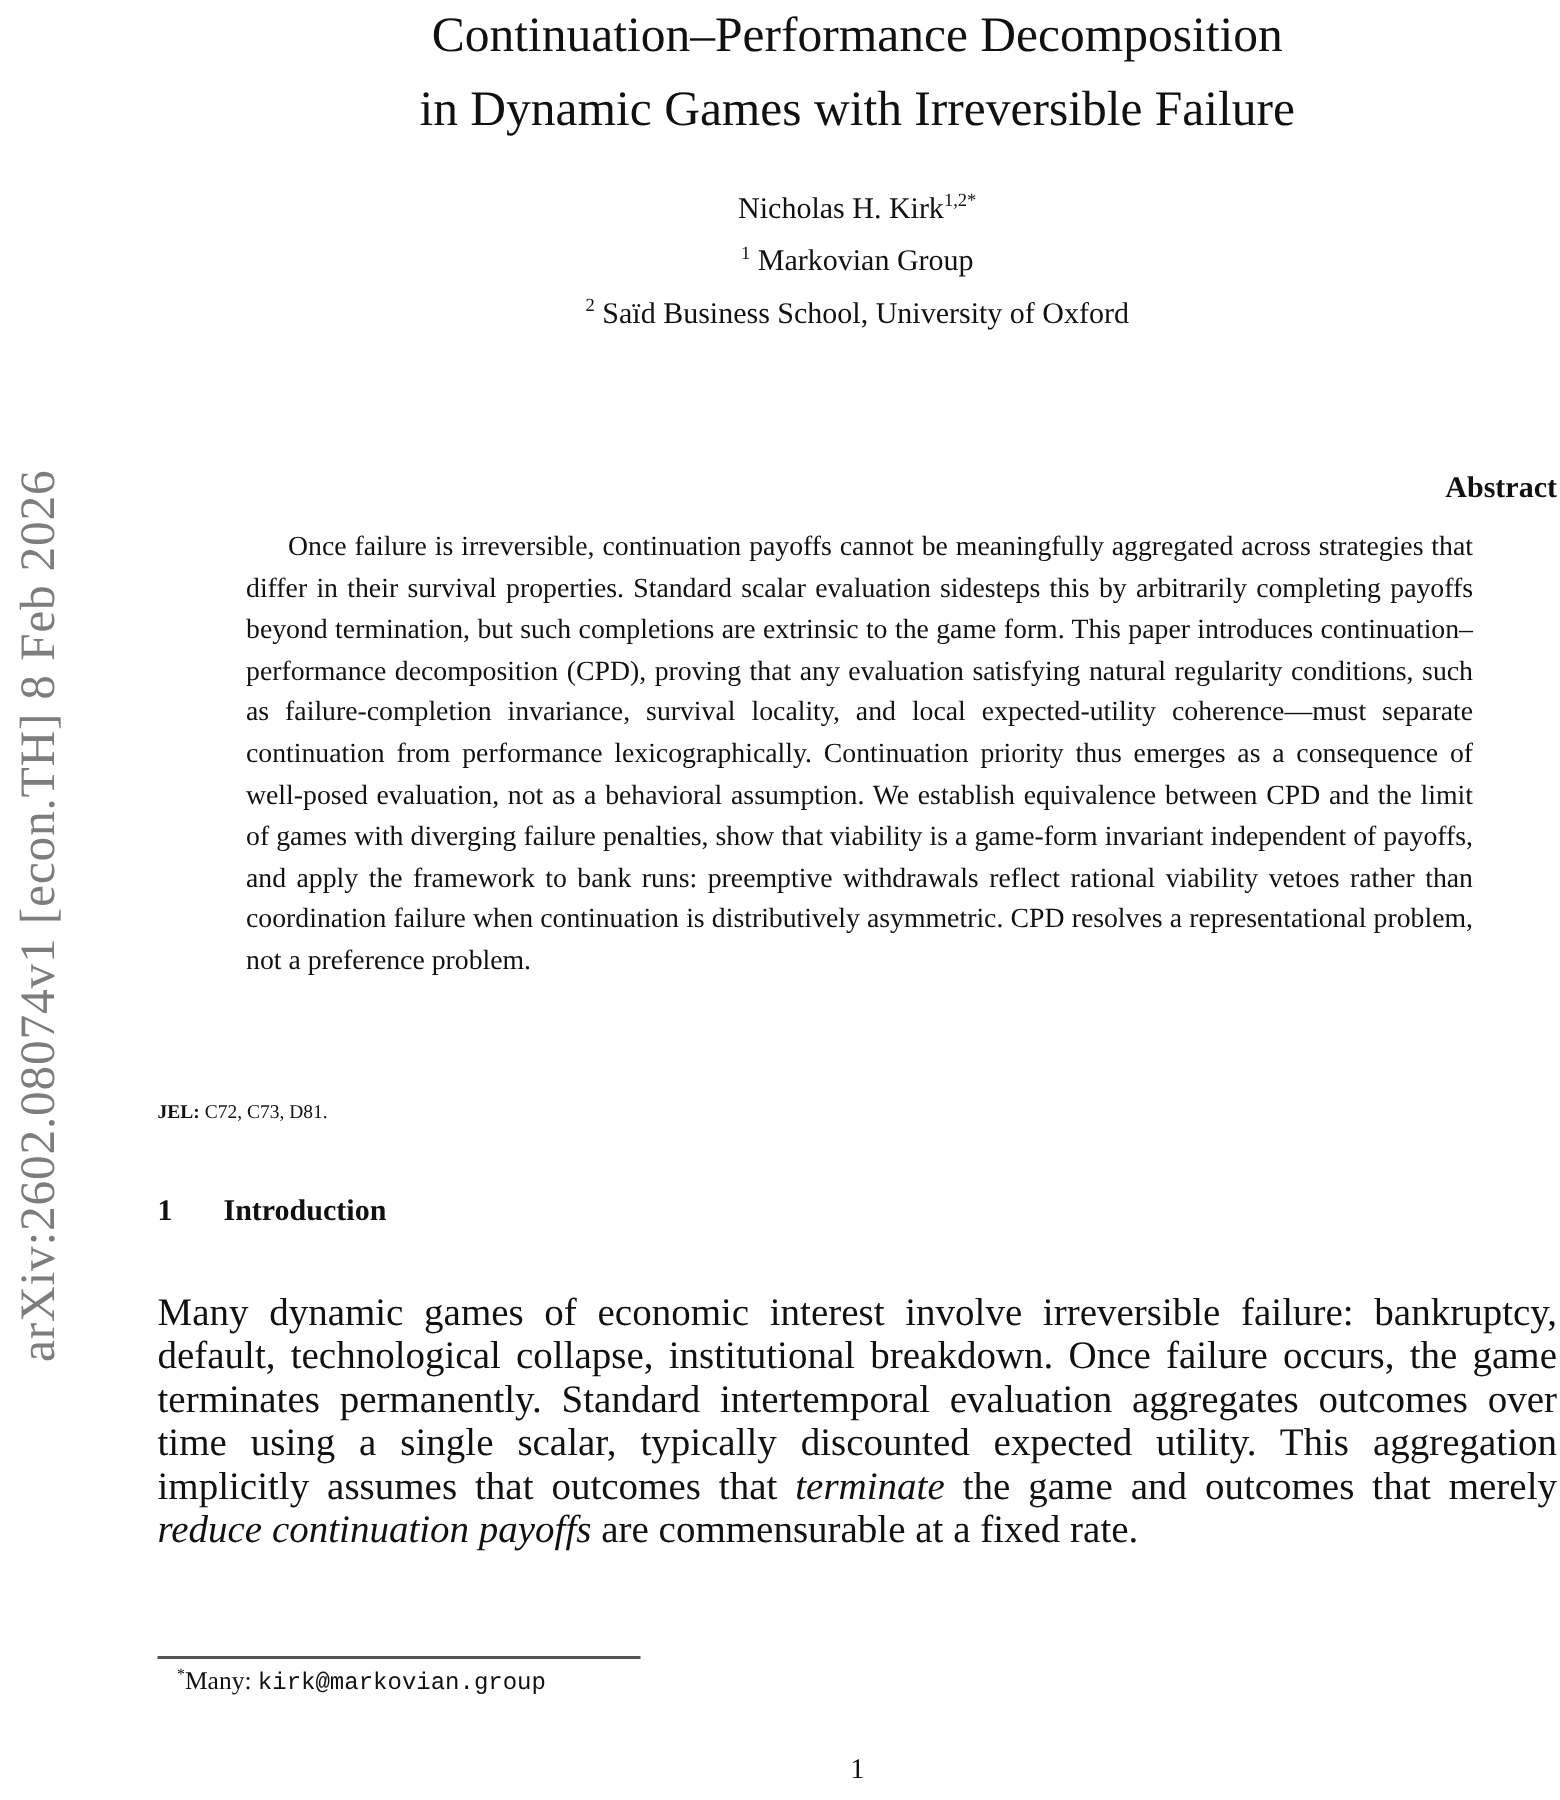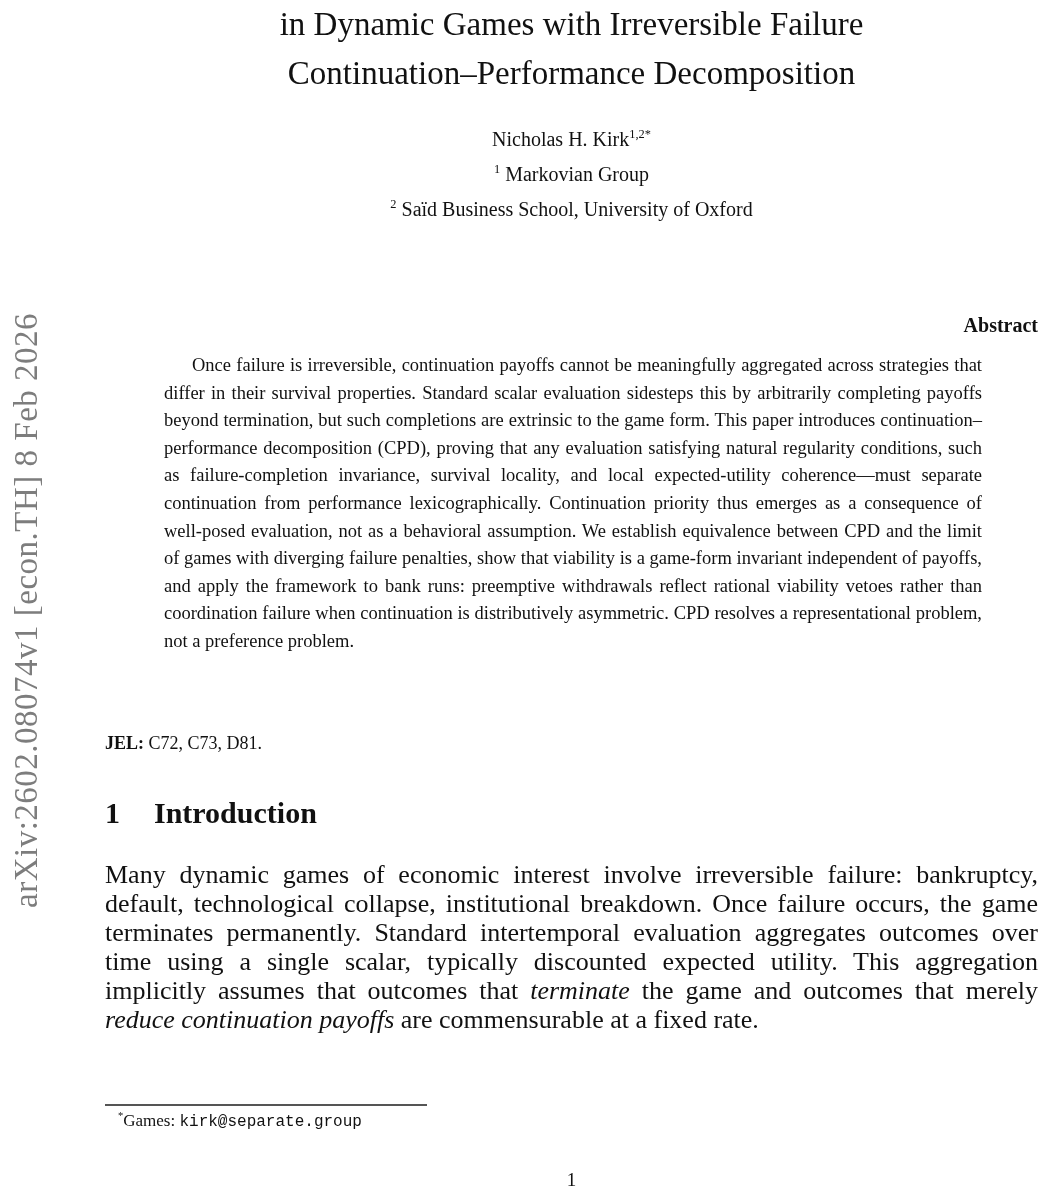--- a/index.html
+++ b/index.html
@@ -34,24 +34,24 @@
   .abstract-heading {
     position: absolute; left: 105px; width: 933px; top: 314px;
     text-align: right; font-weight: bold; font-size: 20px;
   }
   .abstract-body {
     position: absolute; left: 164px; width: 818px; top: 352px;
     font-size: 18.5px; line-height: 27.6px;
     text-align: justify; text-indent: 28px;
   }
 
-  .jel-line { top: 733px; font-size: 18px; }
+  .jel-line { top: 733px; font-size: 13px; }
   .jel-line .jel-label { font-weight: bold; }
 
-  .section-heading { top: 796px; font-size: 30px; font-weight: bold; }
+  .section-heading { top: 796px; font-size: 20px; font-weight: bold; }
   .section-heading .sec-title { margin-left: 34px; }
 
   .intro-text { top: 860px; font-size: 26px; line-height: 29px; text-align: justify; }
   .intro-text p.indent { text-indent: 30px; }
   .intro-text i { font-style: italic; }
 
   .footnote-rule {
     position: absolute; left: 105px; top: 1104px;
     width: 322px; height: 0;
     border-top: 2px solid #555555;
@@ -69,22 +69,22 @@
     position: absolute; left: 105px; width: 933px; top: 1169px;
     text-align: center; font-size: 19px;
   }
 </style>
 </head>
 <body>
 
 <div class="arxiv-stamp">arXiv:2602.08074v1 [econ.TH] 8 Feb 2026</div>
 
 <div class="col title-block">
+  <div>Continuation–Performance Decomposition</div>
   <div>in Dynamic Games with Irreversible Failure</div>
-  <div>Continuation–Performance Decomposition</div>
 </div>
 
 <div class="col author-block">
   <div><span>Nicholas H. Kirk</span><sup class="sm">1,2*</sup></div>
   <div><sup class="sm">1</sup><span> Markovian Group</span></div>
   <div><sup class="sm">2</sup><span> Saïd Business School, University of Oxford</span></div>
 </div>
 
 <div class="abstract-heading">Abstract</div>
 <div class="abstract-body">Once failure is irreversible, continuation payoffs cannot be meaningfully aggregated across strategies that differ in their survival properties. Standard scalar evaluation sidesteps this by arbitrarily completing payoffs beyond termination, but such completions are extrinsic to the game form. This paper introduces continuation–performance decomposition (CPD), proving that any evaluation satisfying natural regularity conditions, such as failure-completion invariance, survival locality, and local expected-utility coherence—must separate continuation from performance lexicographically. Continuation priority thus emerges as a consequence of well-posed evaluation, not as a behavioral assumption. We establish equivalence between CPD and the limit of games with diverging failure penalties, show that viability is a game-form invariant independent of payoffs, and apply the framework to bank runs: preemptive withdrawals reflect rational viability vetoes rather than coordination failure when continuation is distributively asymmetric. CPD resolves a representational problem, not a preference problem.</div>
@@ -96,16 +96,16 @@
 <div class="col section-heading">
   <span class="sec-num">1</span><span class="sec-title">Introduction</span>
 </div>
 
 <div class="col intro-text">
   <p><span>Many dynamic games of economic interest involve irreversible failure: bankruptcy, default, technological collapse, institutional breakdown. Once failure occurs, the game terminates permanently. Standard intertemporal evaluation aggregates outcomes over time using a single scalar, typically discounted expected utility. This aggregation implicitly assumes that outcomes that </span><i>terminate</i><span> the game and outcomes that merely </span><i>reduce continuation payoffs</i><span> are commensurable at a fixed rate.</span></p>
 </div>
 
 <div class="footnote-rule"></div>
 <div class="footnote">
-  <sup class="sm">*</sup><span>Games: </span><span class="email">kirk@separate.group</span>
+  <sup class="sm">*</sup><span>Many: </span><span class="email">kirk@markovian.group</span>
 </div>
 
 <div class="page-number">1</div>
 
 </body></html>

